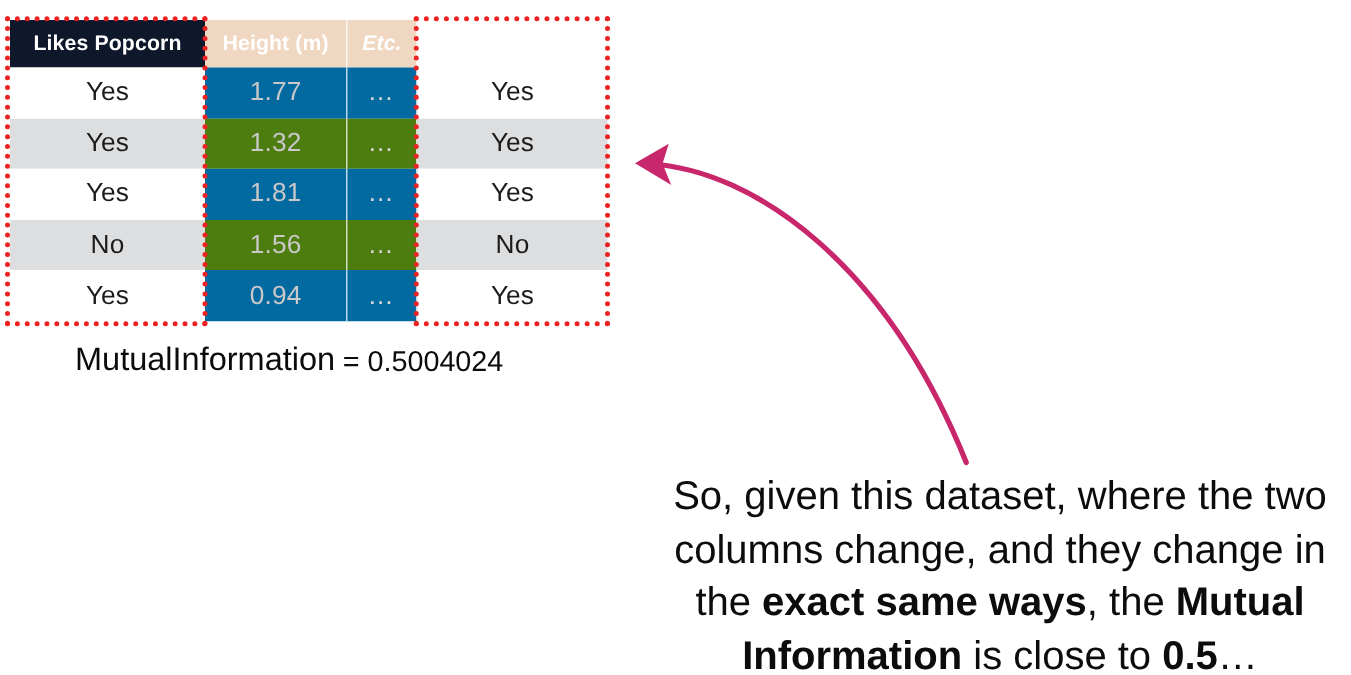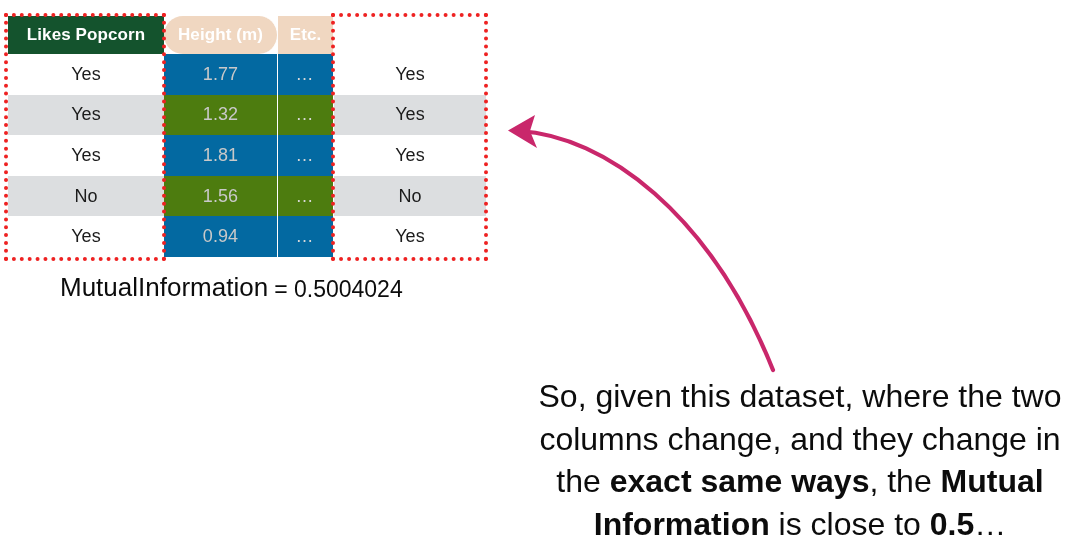--- a/index.html
+++ b/index.html
@@ -30,38 +30,38 @@
     width: 100%;
     box-sizing: border-box;
   }
   .trow.header { height: 38px; }
 
   .tcell {
     box-sizing: border-box;
     display: flex;
     align-items: center;
     justify-content: center;
-    font-size: 18px;
+    font-size: 21px;
     color: #1b1b1b;
     letter-spacing: .1px;
   }
   .c-popcorn { width: 156px; }
   .c-height  { width: 114px; border-right: 1.5px solid #ffffff; }
   .c-etc     { width: 56px;  border-right: 1.5px solid #ffffff; }
   .c-troll   { width: 152px; }
 
   .trow.header .tcell {
     font-size: 17px;
     font-weight: bold;
     color: #ffffff;
     letter-spacing: .1px;
   }
-  .hdr-popcorn { background: #14532d; }
-  .hdr-height  { background: #f0d7c1; border-radius: 19px; }
-  .hdr-etc     { background: #f0d7c1; }
+  .hdr-popcorn { background: #0f172a; }
+  .hdr-height  { background: #f0d7c1; }
+  .hdr-etc     { background: #f0d7c1; font-style: italic; }
   .hdr-troll   { background: #1fa01f; }
 
   .trow.alt .c-popcorn,
   .trow.alt .c-troll { background: #dcdee0; }
   .trow.alt .c-height,
   .trow.alt .c-etc   { background: #4d7c0f; }
 
   .trow.plain .c-popcorn,
   .trow.plain .c-troll { background: #ffffff; }
   .trow.plain .c-height,

